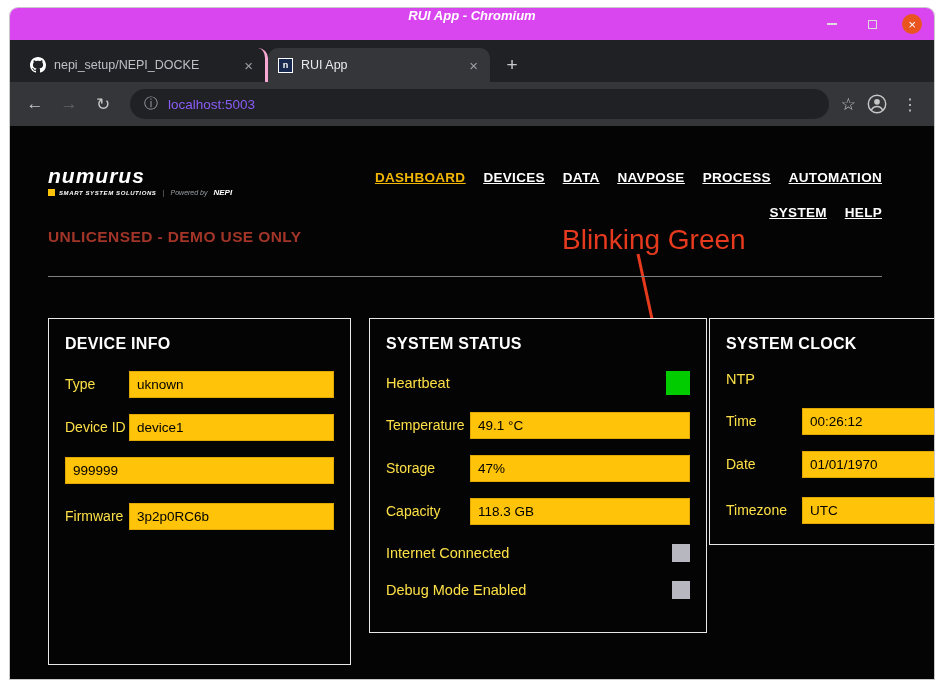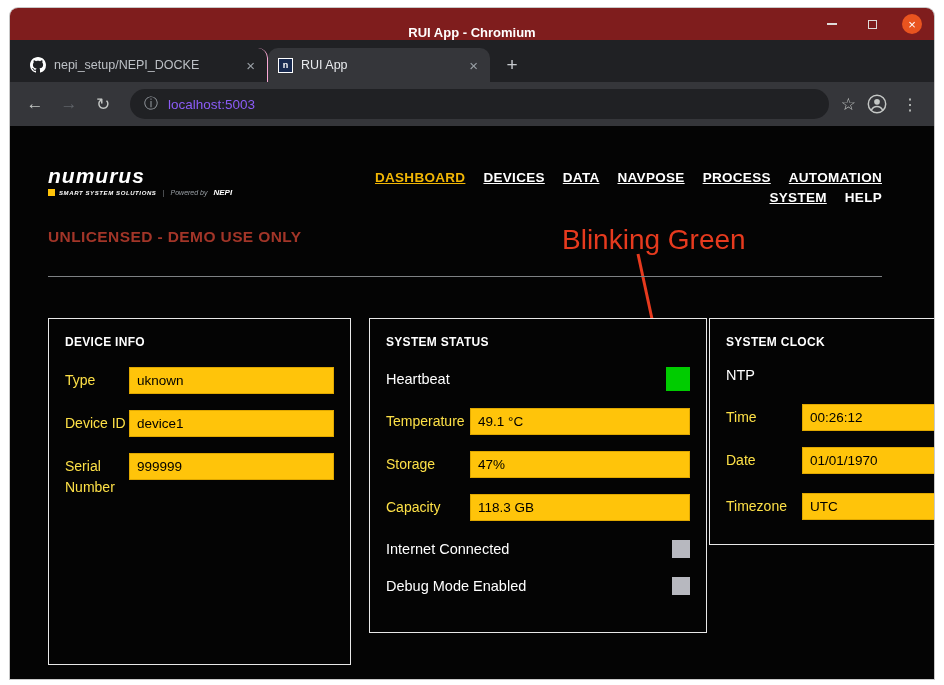--- a/index.html
+++ b/index.html
@@ -3,34 +3,34 @@
 <meta charset="utf-8">
 <style>
   * { box-sizing: border-box; margin: 0; padding: 0; }
   html,body { width: 944px; height: 685px; background: #fff; font-family: "Liberation Sans", sans-serif; overflow: hidden; }
 
   .window { position: absolute; left: 10px; top: 8px; width: 924px; height: 671px;
             display: flex; flex-direction: column; border-radius: 8px 8px 0 0; overflow: hidden;
             box-shadow: 0 0 0 1px #c8c8c8; }
 
   
-  .titlebar { flex: 0 0 32px; background: #7f1d1d; position: relative;
-              display: flex; align-items: flex-end; justify-content: center; }
+  .titlebar { flex: 0 0 32px; background: #d946ef; position: relative;
+              display: flex; align-items: flex-start; justify-content: center; font-style: italic; }
   .titlebar-title { color: #ffffff; font-weight: bold; font-size: 13px; }
   .win-controls { position: absolute; right: 12px; top: 0; height: 100%; display: flex; align-items: center; gap: 20px; }
   .win-btn { width: 20px; height: 20px; display: flex; align-items: center; justify-content: center; }
   .min-glyph { width: 10px; height: 2px; background: #dedbd9; display: block; }
   .max-glyph { width: 9px; height: 9px; border: 1.5px solid #dedbd9; display: block; }
   .win-btn.close { border-radius: 50%; background: #e9541f; color: #fff; font-size: 13px; line-height: 1; }
 
   
   .tabstrip { flex: 0 0 42px; background: #202124; display: flex; align-items: flex-end; padding-left: 10px; }
   .tab { height: 34px; display: flex; align-items: center; gap: 8px; padding: 0 10px;
          border-radius: 10px 10px 0 0; color: #bdc1c6; font-size: 12.5px; }
-  .tab.inactive { width: 248px; border-right: 1px solid #f9a8d4; }
+  .tab.inactive { width: 248px; border-right: 3px solid #f9a8d4; }
   .tab.active { width: 222px; background: #35363a; color: #e8eaed; }
   .tab-label { flex: 1; white-space: nowrap; overflow: hidden; }
   .tab-close { color: #9aa0a6; font-size: 15px; padding: 0 2px; }
   .favicon-n { width: 15px; height: 15px; background: #182a50; border: 1.5px solid #ffffff;
                color: #fff; font-size: 9px; font-weight: bold;
                display: flex; align-items: center; justify-content: center; flex: 0 0 15px; }
   .tab-favicon { display: flex; align-items: center; flex: 0 0 16px; }
   .new-tab { width: 28px; height: 28px; margin: 0 0 3px 8px; color: #c7cace; font-size: 19px;
              display: flex; align-items: center; justify-content: center; border-radius: 50%; }
 
@@ -52,52 +52,52 @@
 
   .logo { position: absolute; left: 38px; top: 40px; font-style: italic; }
   .logo-name { font-size: 21px; font-weight: bold; letter-spacing: 1px; color: #fff; line-height: 20px; }
   .logo-sub { display: flex; align-items: center; gap: 4px; margin-top: 2px; }
   .logo-chip { width: 7px; height: 7px; background: #ffc40a; }
   .logo-tagline { font-size: 6px; letter-spacing: 0.6px; color: #fff; font-weight: bold; }
   .logo-sep { color: #6b6f73; font-size: 8px; margin: 0 2px; }
   .logo-powered-prefix { font-size: 7px; color: #9aa0a6; }
   .logo-powered-brand { font-size: 8px; color: #ffffff; font-weight: bold; margin-left: 2px; }
 
-  .nav { position: absolute; top: 44px; right: 52px; display: flex; flex-direction: column; align-items: flex-end; gap: 5px; }
+  .nav { position: absolute; top: 44px; right: 52px; display: flex; flex-direction: column; align-items: flex-end; gap: 20px; text-decoration: underline; }
   .nav-row { display: flex; gap: 18px; }
   .nav-link { font-size: 13.5px; font-weight: bold; color: #ffffff; text-decoration: underline;
               letter-spacing: 0.3px; cursor: pointer; }
   .nav-link.active { color: #f2b705; }
   .nav-link.plain { text-decoration: none; }
 
   .banner { position: absolute; left: 38px; top: 102px; font-size: 15.5px; font-weight: bold;
             color: #a23528; letter-spacing: 0.4px; }
 
   .annotation-text { position: absolute; left: 552px; top: 98px; font-size: 28px; color: #e63a1e; }
   .annotation-arrow { position: absolute; left: 0; top: 0; width: 924px; height: 553px; pointer-events: none; }
 
   .rule { position: absolute; left: 38px; top: 150px; width: 834px; border-top: 1px solid #7e8184; }
 
   .panel { position: absolute; border: 1px solid #e8e8e8; background: #040404; padding: 16px; }
   #panel-device { left: 38px; top: 192px; width: 303px; height: 347px; }
   #panel-status { left: 359px; top: 192px; width: 338px; height: 315px; }
   #panel-clock  { left: 699px; top: 192px; width: 330px; height: 227px; }
-  .panel-title { font-size: 12px; font-weight: bold; letter-spacing: 0.3px; margin-bottom: 18px; }
+  .panel-title { font-size: 16px; font-weight: bold; letter-spacing: 0.3px; margin-bottom: 18px; }
 
   .field-row { display: flex; align-items: flex-start; margin-bottom: 16px; }
   .field-label { font-size: 14px; line-height: 21px; padding-top: 3px; color: #fde047; }
   #panel-device .field-label { width: 64px; }
   #panel-status .field-label { width: 84px; }
   #panel-clock  .field-label { width: 76px; }
   .field-input { flex: 1; height: 27px; background: #ffc40a; border: 1px solid #e0a800;
                  font-size: 13.5px; color: #000; padding: 0 7px; font-family: "Liberation Sans", sans-serif; outline: none; }
   #panel-clock .field-input { flex: 0 0 208px; }
 
   .status-row { display: flex; align-items: center; justify-content: space-between; margin-bottom: 17px; }
-  .status-label { font-size: 14.5px; color: #ffffff; }
+  .status-label { font-size: 14.5px; color: #fde047; }
   .led { width: 18px; height: 18px; flex: 0 0 18px; }
   .led.big { width: 24px; height: 24px; flex: 0 0 24px; }
   .row-tall { margin-bottom: 19px; }
   .row-ntp { margin-bottom: 21px; }
 </style>
 </head>
 <body>
 
 <div class="window">
 
@@ -199,22 +199,25 @@
       <div class="panel-title">DEVICE INFO</div>
       <div class="field-row">
         <div class="field-label">Type</div>
         <input class="field-input" value="uknown" style="">
       </div>
       <div class="field-row">
         <div class="field-label">Device ID</div>
         <input class="field-input" value="device1" style="">
       </div>
       <div class="field-row row-tall">
-        <div class="field-label">Serial Number</div>
         <input class="field-input" value="999999" style="">
+      </div>
+      <div class="field-row">
+        <div class="field-label">Firmware</div>
+        <input class="field-input" value="3p2p0RC6b" style="">
       </div>
     </div>
 
     <div class="panel" id="panel-status">
       <div class="panel-title">SYSTEM STATUS</div>
       <div class="status-row">
         <span class="status-label">Heartbeat</span>
         <span class="led big" style="background: rgb(0, 204, 0);"></span>
       </div>
       <div class="field-row">

